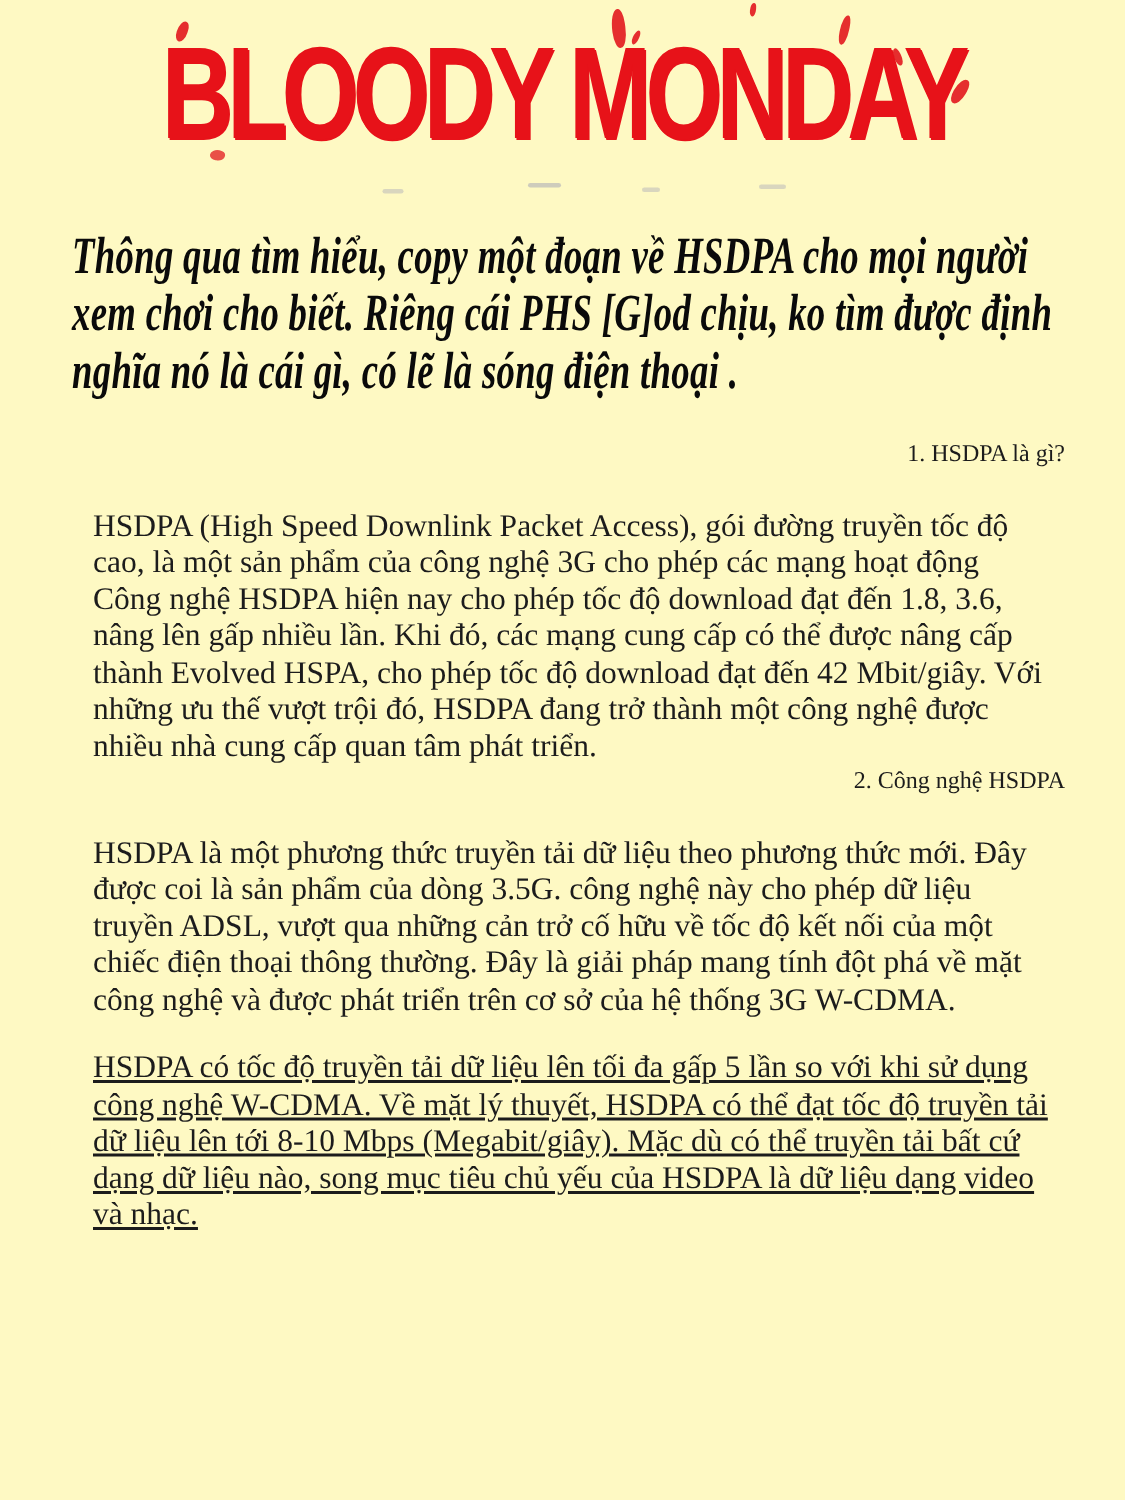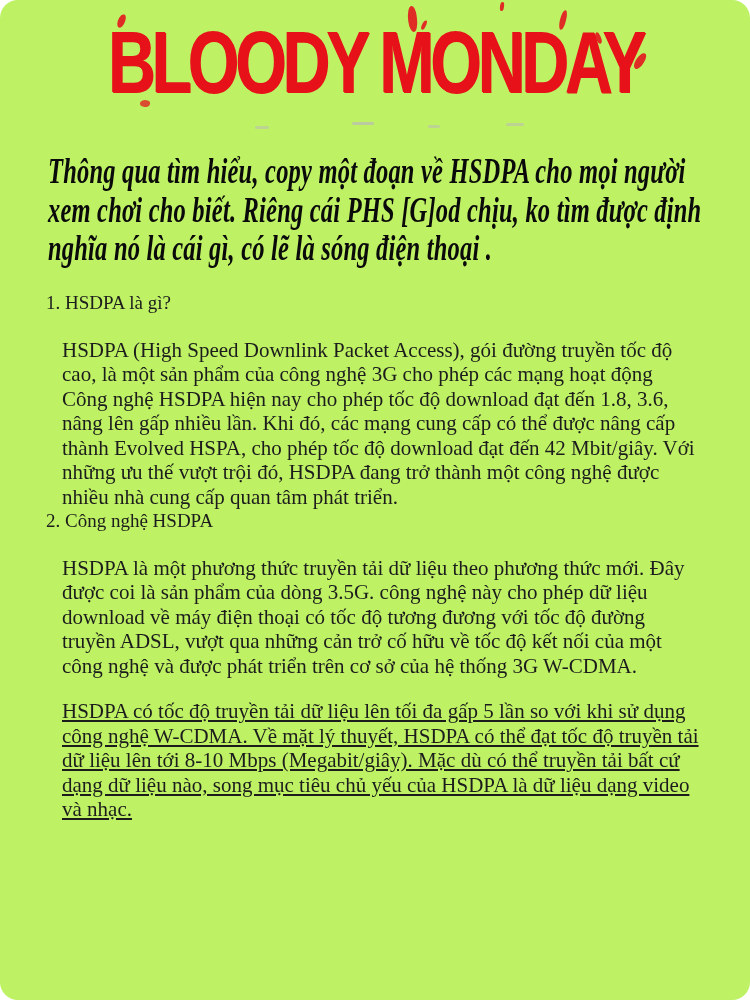--- a/index.html
+++ b/index.html
@@ -5,25 +5,24 @@
   :root{
     --title-red:#e2171e;
     --ink:#1c1c1c;
     --note-ink:#0a0a0a;
     --smudge-gray:#b9b9b9;
   }
   html,body{margin:0;padding:0;background:#fff;}
   .page{
     position:relative;
     width:750px;height:1000px;
-    background:#bef264;
+    background:#fef9c3;
     overflow:hidden;
     font-family:"Liberation Serif","DejaVu Serif",serif;
     color:var(--ink);
-    border-radius:18px;
   }
   
   .title-wrap{
     position:relative;
     margin-top:26px;
     height:96px;
     text-align:center;
   }
   .title-text{
     display:inline-block;
@@ -78,23 +77,24 @@
   }
   .hn-line{white-space:nowrap;}
   
   .article{
     margin:0 40px 0 46px;
     font-size:21px;
     line-height:24.5px;
   }
   .heading{
     margin:0;
-    font-size:19px;
+    font-size:16px;
     font-weight:normal;
     line-height:24.5px;
+    text-align:right;
   }
   .heading.h-first{margin-top:58px;}
   .heading.h-second{}
   .para{margin:22px 0 0 16px;}
   .para.p-last{margin-top:21px;text-decoration:underline;}
   .line{display:block;white-space:nowrap;}
 </style>
 </head>
 <body>
 
@@ -134,22 +134,22 @@
       <span class="line">thành Evolved HSPA, cho phép tốc độ download đạt đến 42 Mbit/giây. Với</span>
       <span class="line">những ưu thế vượt trội đó, HSDPA đang trở thành một công nghệ được</span>
       <span class="line">nhiều nhà cung cấp quan tâm phát triển.</span>
     </p>
 
     <h2 class="heading h-second">2. Công nghệ HSDPA</h2>
 
     <p class="para">
       <span class="line">HSDPA là một phương thức truyền tải dữ liệu theo phương thức mới. Đây</span>
       <span class="line">được coi là sản phẩm của dòng 3.5G. công nghệ này cho phép dữ liệu</span>
-      <span class="line">download về máy điện thoại có tốc độ tương đương với tốc độ đường</span>
       <span class="line">truyền ADSL, vượt qua những cản trở cố hữu về tốc độ kết nối của một</span>
+      <span class="line">chiếc điện thoại thông thường. Đây là giải pháp mang tính đột phá về mặt</span>
       <span class="line">công nghệ và được phát triển trên cơ sở của hệ thống 3G W-CDMA.</span>
     </p>
 
     <p class="para p-last">
       <span class="line">HSDPA có tốc độ truyền tải dữ liệu lên tối đa gấp 5 lần so với khi sử dụng</span>
       <span class="line">công nghệ W-CDMA. Về mặt lý thuyết, HSDPA có thể đạt tốc độ truyền tải</span>
       <span class="line">dữ liệu lên tới 8-10 Mbps (Megabit/giây). Mặc dù có thể truyền tải bất cứ</span>
       <span class="line">dạng dữ liệu nào, song mục tiêu chủ yếu của HSDPA là dữ liệu dạng video</span>
       <span class="line">và nhạc.</span>
     </p>

